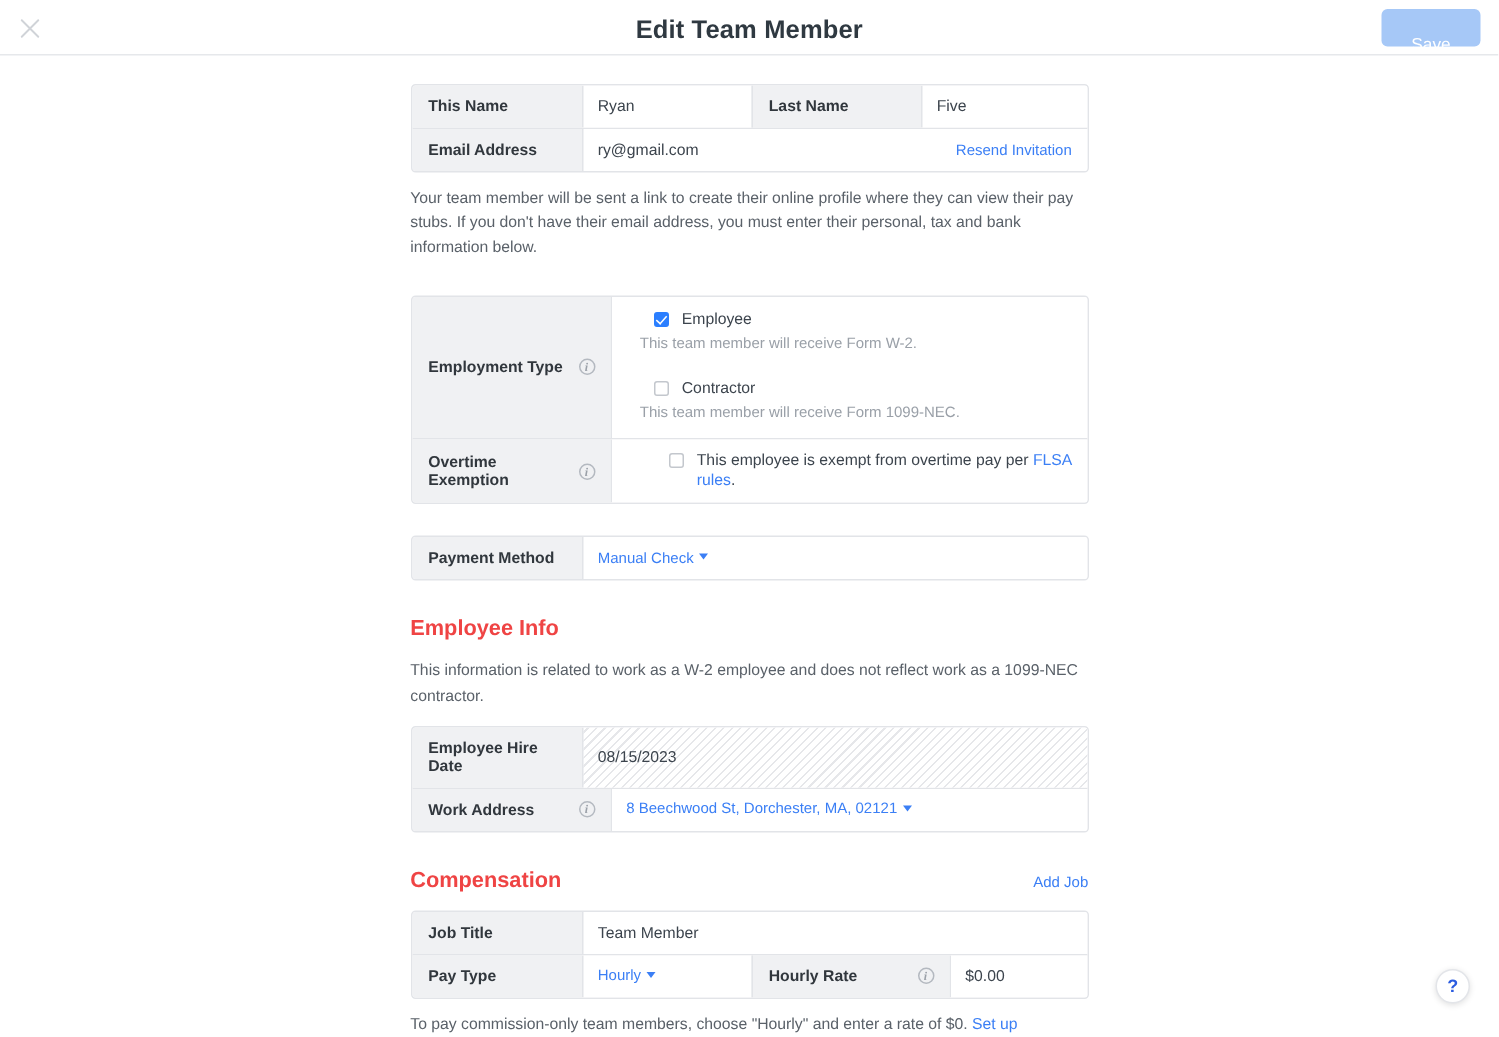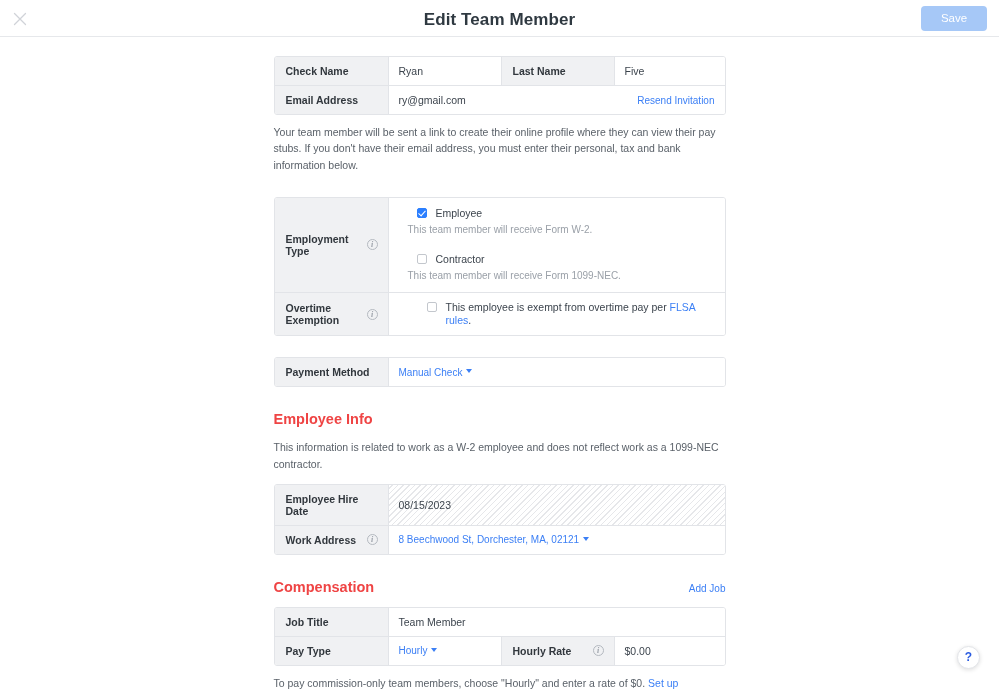--- a/index.html
+++ b/index.html
@@ -42,21 +42,21 @@
     width: 66px; height: 25px;
     background: #a6c8f7;
     color: #ffffff;
     border: none;
     border-radius: 4px;
     font-size: 11.5px;
     font-family: "Liberation Sans", sans-serif;
     cursor: default;
     line-height: 25px;
     text-align: center;
-    padding: 0;
+    padding: 12px;
   }
 
   
   .page {
     position: relative;
     height: 654px;
     overflow: hidden;
   }
   .content {
     width: 452px;
@@ -84,21 +84,21 @@
     background: #f0f1f3;
     color: #31373d;
     font-size: 10.5px;
     font-weight: bold;
     padding: 8px 10px 8px 11px;
     display: flex;
     align-items: center;
     flex: 0 0 auto;
   }
   .lbl.w113 { width: 113px; }
-  .lbl.w113.withicon { width: 113px; justify-content: space-between; }
+  .lbl.w113.withicon { width: 132px; justify-content: space-between; }
 
   .val {
     background: #fff;
     color: #3c444d;
     font-size: 10.5px;
     padding: 8px 10px;
     display: flex;
     align-items: center;
     flex: 1 1 auto;
     min-width: 0;
@@ -258,21 +258,21 @@
   <div class="topbar-title">Edit Team Member</div>
   <button class="save-btn">Save</button>
 </div>
 
 <div class="page">
 
   <div class="content">
 
     <div class="tbl">
       <div class="trow">
-        <div class="lbl w113">Check Name</div>
+        <div class="lbl w113">This Name</div>
         <div class="val vline" style="flex:0 0 113px;">Ryan</div>
         <div class="lbl w113 vline">Last Name</div>
         <div class="val vline">Five</div>
       </div>
       <div class="trow">
         <div class="lbl w113">Email Address</div>
         <div class="val vline" style="justify-content:space-between;">
           <span>ry@gmail.com</span>
           <span class="link">Resend Invitation</span>
         </div>

